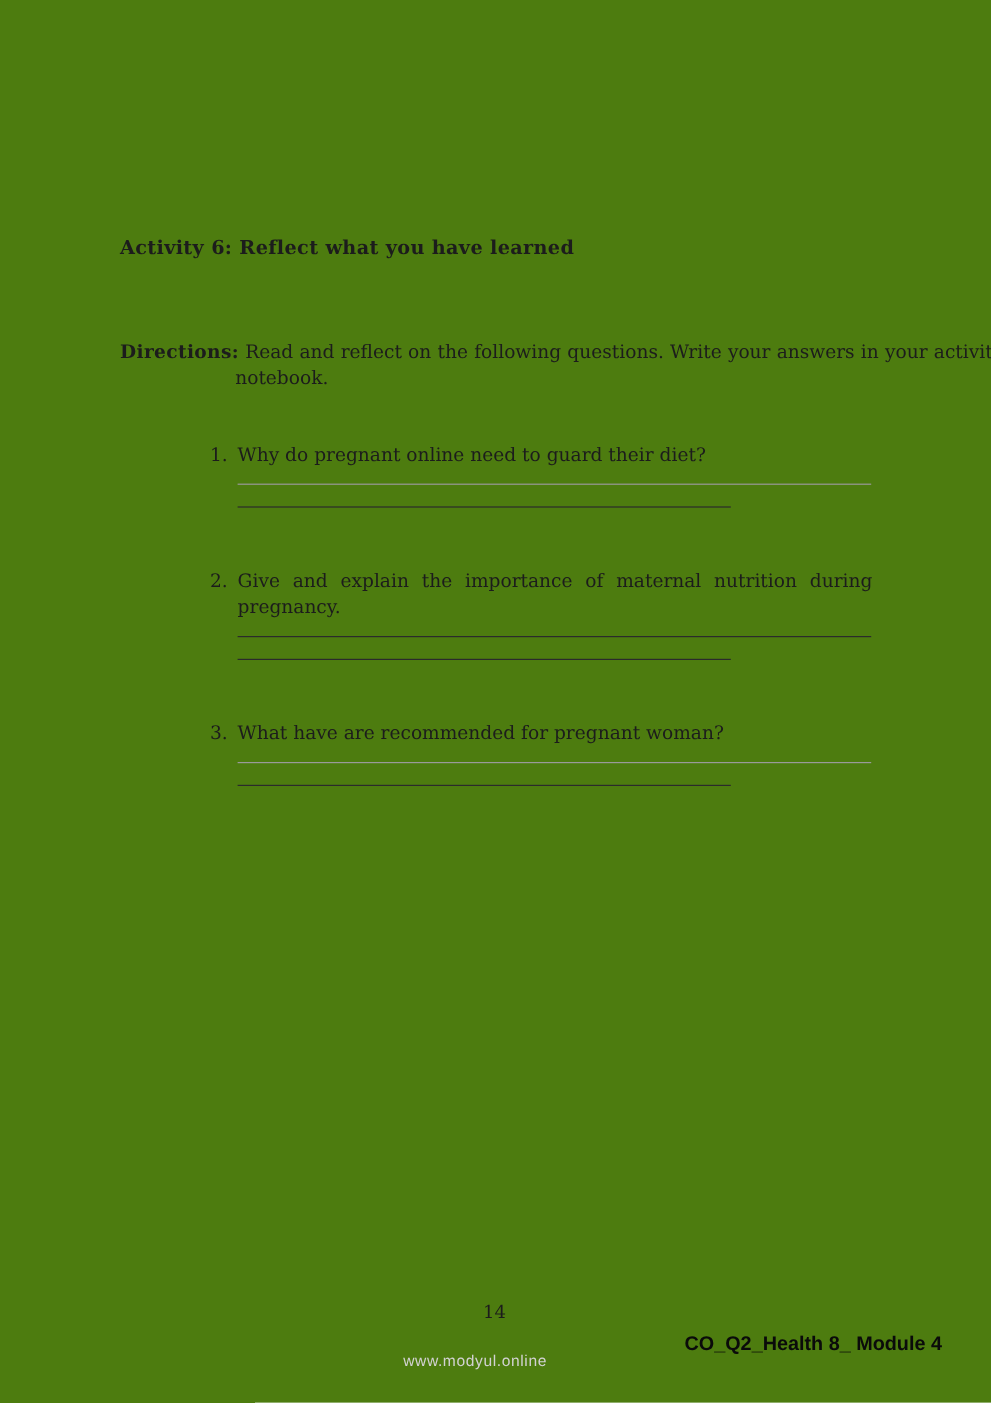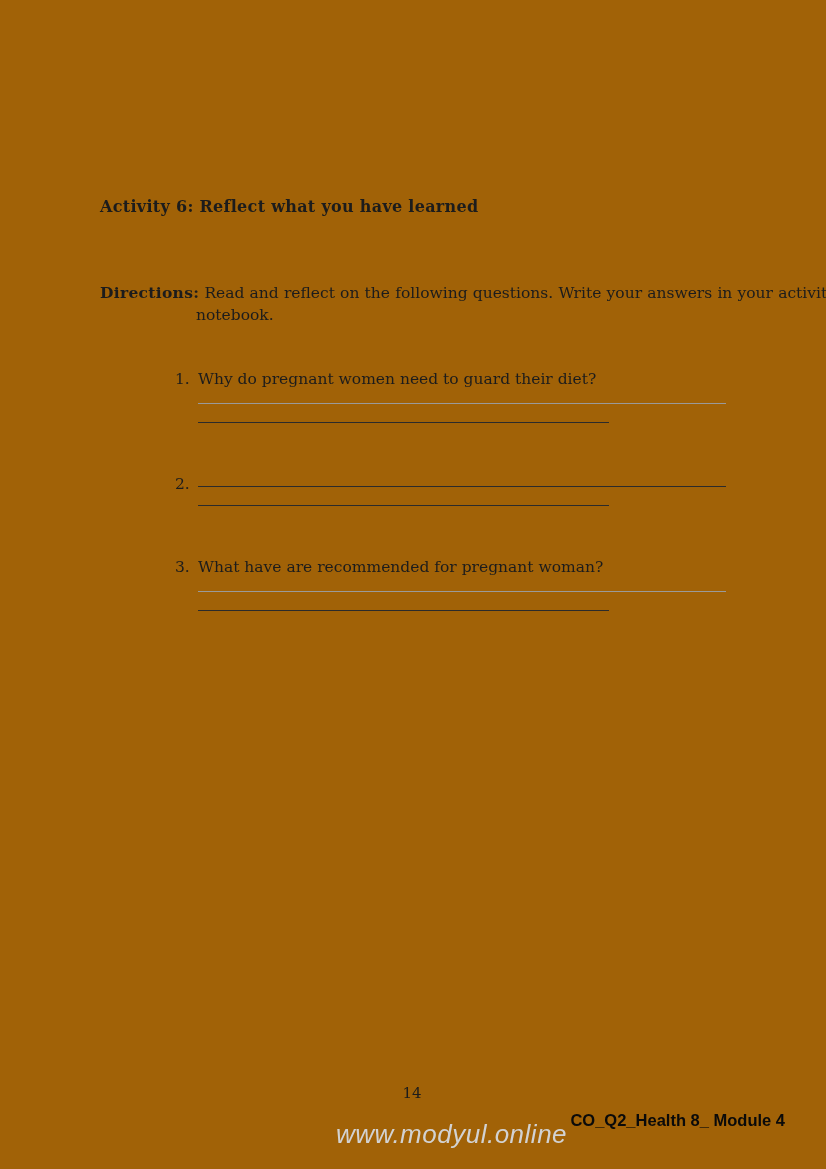--- a/index.html
+++ b/index.html
@@ -4,21 +4,21 @@
 <style>
   html, body {
     margin: 0;
     padding: 0;
     background: #ffffff;
   }
   .page {
     position: relative;
     width: 826px;
     height: 1169px;
-    background: #a16207;
+    background: #4d7c0f;
     font-family: "DejaVu Serif", "Liberation Serif", serif;
     color: #1c1c1c;
     overflow: hidden;
   }
   .activity-title {
     position: absolute;
     left: 100px;
     top: 196px;
     width: 640px;
     font-size: 16px;
@@ -105,53 +105,53 @@
     font-weight: bold;
     font-size: 16.5px;
     line-height: 21px;
     color: #0a0a0a;
   }
   .watermark {
     position: absolute;
     left: 336px;
     top: 1122px;
     font-family: "Liberation Sans", "DejaVu Sans", sans-serif;
-    font-size: 26px;
+    font-size: 13px;
     line-height: 24px;
     color: #d2d2d2;
     letter-spacing: 0.5px;
-    font-style: italic;
   }
 </style>
 </head>
 <body>
 
 <div class="page">
 
   <div class="activity-title">Activity 6: Reflect what you have learned</div>
 
 
   <div class="directions">
     <b>Directions:</b><span> Read and reflect on the following questions. Write your answers in your activity notebook.</span>
   </div>
 
   <div class="qlist">
 
     <div class="q-item">
       <div class="q-num">1.</div>
       <div class="q-body">
-        <div class="q-text">Why do pregnant women need to guard their diet?</div>
+        <div class="q-text">Why do pregnant online need to guard their diet?</div>
         <div class="answer-line first gray"></div>
         <div class="answer-line second"></div>
       </div>
     </div>
 
     <div class="q-item">
       <div class="q-num">2.</div>
       <div class="q-body">
+        <div class="q-text">Give and explain the importance of maternal nutrition during pregnancy.</div>
         <div class="answer-line first"></div>
         <div class="answer-line second"></div>
       </div>
     </div>
 
     <div class="q-item">
       <div class="q-num">3.</div>
       <div class="q-body">
         <div class="q-text">What have are recommended for pregnant woman?</div>
         <div class="answer-line first gray"></div>

